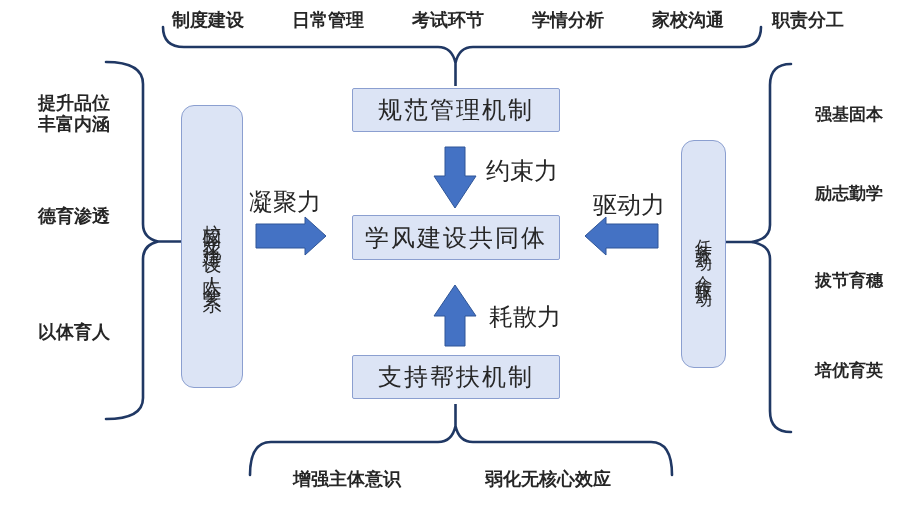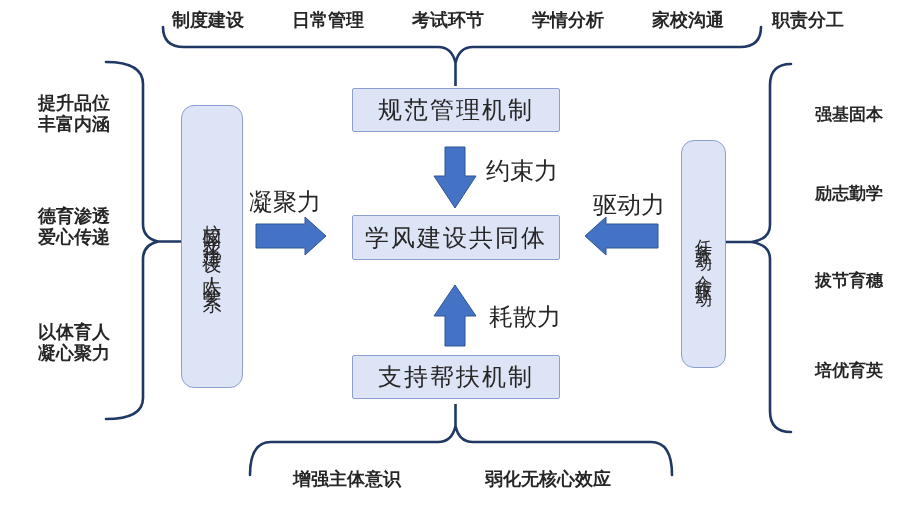--- a/index.html
+++ b/index.html
@@ -78,25 +78,23 @@
     <span>家校沟通</span>
     <span>职责分工</span>
   </div>
 
   <div class="left-item" style="top:93px">
     <div>提升品位</div>
     <div>丰富内涵</div>
   </div>
   <div class="left-item" style="top:206px">
     <div>德育渗透</div>
-    <div>爱心传递</div>
   </div>
   <div class="left-item" style="top:322px">
     <div>以体育人</div>
-    <div>凝心聚力</div>
   </div>
 
   <div class="right-item" style="top:103px">强基固本</div>
   <div class="right-item" style="top:182px">励志勤学</div>
   <div class="right-item" style="top:269px">拔节育穗</div>
   <div class="right-item" style="top:359px">培优育英</div>
 
   <div class="bottom-items">
     <span>增强主体意识</span>
     <span>弱化无核心效应</span>

